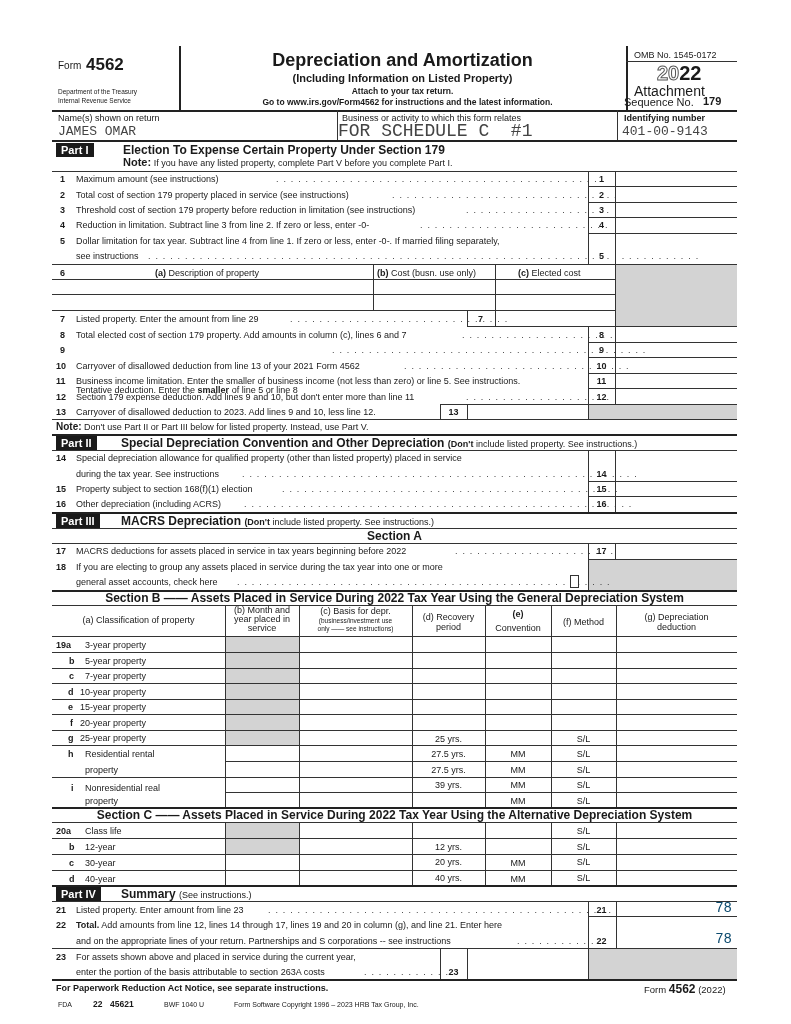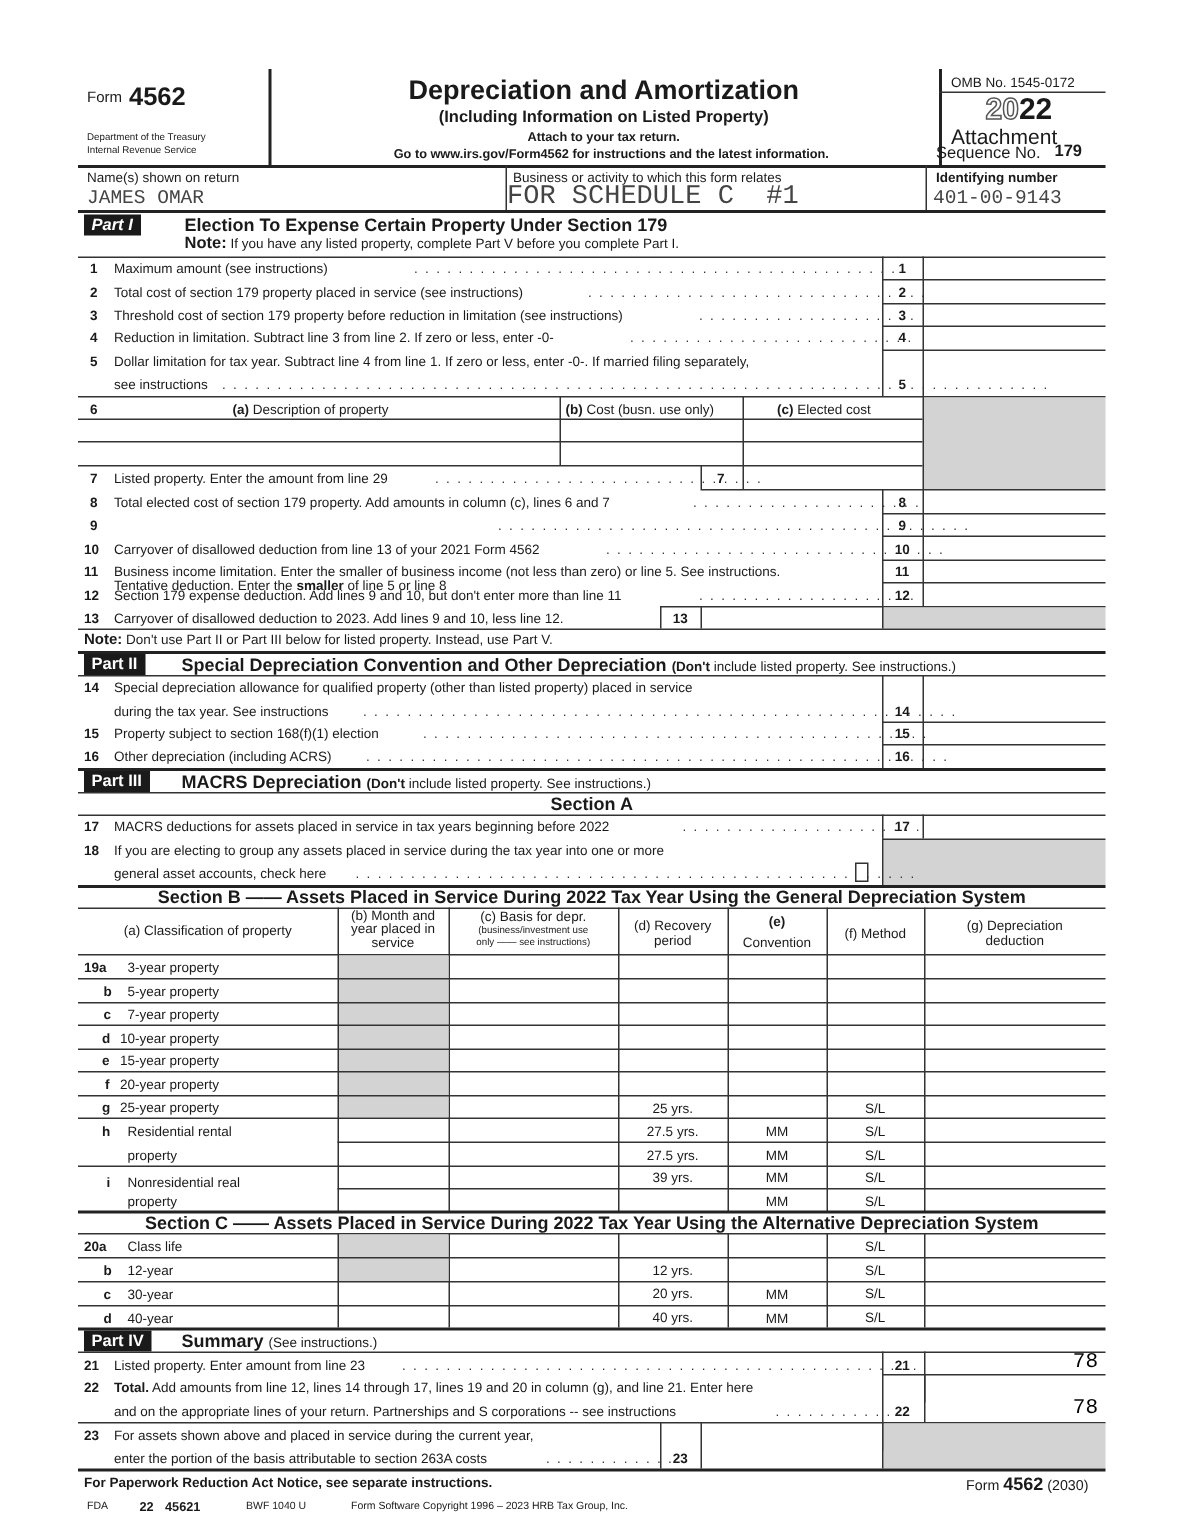--- a/index.html
+++ b/index.html
@@ -12,21 +12,21 @@
   .vline.thick { border-left: 2px solid #222; }
   .gray { position: absolute; background: #d3d3d3; }
   .t { position: absolute; white-space: nowrap; font-size: 9px; line-height: 11px; }
   .b { font-weight: bold; }
   .mono { font-family: "Liberation Mono", monospace; }
   .lnum { position: absolute; font-size: 9px; font-weight: bold; width: 27px; text-align: center; line-height: 11px; }
   .dots { letter-spacing: 1.2px; color: #333; }
   .partlbl { position: absolute; background: #1a1a1a; color: #fff; font-weight: bold; font-size: 11px; line-height: 14px; padding: 0 5px; height: 14px; }
   .parttitle { position: absolute; font-weight: bold; font-size: 12px; line-height: 14px; white-space: nowrap; }
   .center { text-align: center; }
-  .amt { position: absolute; font-family: "Liberation Mono", monospace; font-size: 14px; color: #000000; text-align: right; width: 115px; }
+  .amt { position: absolute; font-family: "Liberation Mono", monospace; font-size: 14px; color: #0c4a6e; text-align: right; width: 115px; }
   .checkbox { position: absolute; width: 9px; height: 13px; border: 1px solid #333; background: #fff; }
 </style>
 </head>
 <body>
 
 <div>
   <div class="t" style="left:58px;top:60px;font-size:10px;">Form</div>
   <div class="t b" style="left:86px;top:55px;font-size:17px;line-height:20px;">4562</div>
   <div class="t" style="left:58px;top:88px;font-size:6.5px;line-height:8px;">Department of the Treasury</div>
   <div class="t" style="left:58px;top:97px;font-size:6.5px;line-height:8px;">Internal Revenue Service</div>
@@ -57,21 +57,21 @@
   <div class="vline" style="left:337px;top:110px;height:30px;"></div>
   <div class="t" style="left:342px;top:113px;font-size:9px;">Business or activity to which this form relates</div>
   <div class="t mono" style="left:338px;top:124px;font-size:18px;line-height:15px;color:#444;white-space:pre;">FOR SCHEDULE C  #1</div>
   <div class="vline" style="left:617px;top:110px;height:30px;"></div>
   <div class="t b" style="left:624px;top:113px;font-size:9px;">Identifying number</div>
   <div class="t mono" style="left:622px;top:124px;font-size:13px;line-height:15px;color:#444;">401-00-9143</div>
 </div>
 <div class="hline thick" style="left:52px;width:685px;top:140px;"></div>
 
 <div>
-  <div class="partlbl" style="left:56px;top:143px;font-style:italic;">Part I</div>
+  <div class="partlbl" style="left:56px;top:143px;">Part I</div>
   <div class="parttitle" style="left:123px;top:143px;">Election To Expense Certain Property Under Section 179</div>
   <div class="t" style="left:123px;top:157px;font-size:9px;">
     <span class="b" style="font-size:11px;">Note:</span>
     <span>If you have any listed property, complete Part V before you complete Part I.</span>
   </div>
   <div class="hline" style="left:52px;width:685px;top:171px;"></div>
 
   <div class="vline" style="left:588px;top:171px;height:93px;"></div>
   <div class="vline" style="left:615px;top:171px;height:93px;"></div>
 
@@ -463,20 +463,20 @@
     <div class="vline" style="left:588px;top:948px;height:31px;"></div>
   </div>
 </div>
 <div class="hline thick" style="left:52px;width:685px;top:979px;"></div>
 
 <div>
   <div class="t b" style="left:56px;top:983px;font-size:9px;">For Paperwork Reduction Act Notice, see separate instructions.</div>
   <div class="t" style="left:644px;top:983px;font-size:9.5px;line-height:13px;">
     <span>Form</span>
     <span class="b" style="font-size:12px;">4562</span>
-    <span>(2030)</span>
+    <span>(2022)</span>
   </div>
   <div class="t" style="left:58px;top:1000px;font-size:7px;line-height:9px;">FDA</div>
   <div class="t b" style="left:93px;top:999px;font-size:8.5px;line-height:10px;">22</div>
   <div class="t b" style="left:110px;top:999px;font-size:8.5px;line-height:10px;">45621</div>
   <div class="t" style="left:164px;top:1000px;font-size:7px;line-height:9px;">BWF 1040 U</div>
   <div class="t" style="left:234px;top:1000px;font-size:7px;line-height:9px;">Form Software Copyright 1996 – 2023 HRB Tax Group, Inc.</div>
 </div>
 
 </body></html>

